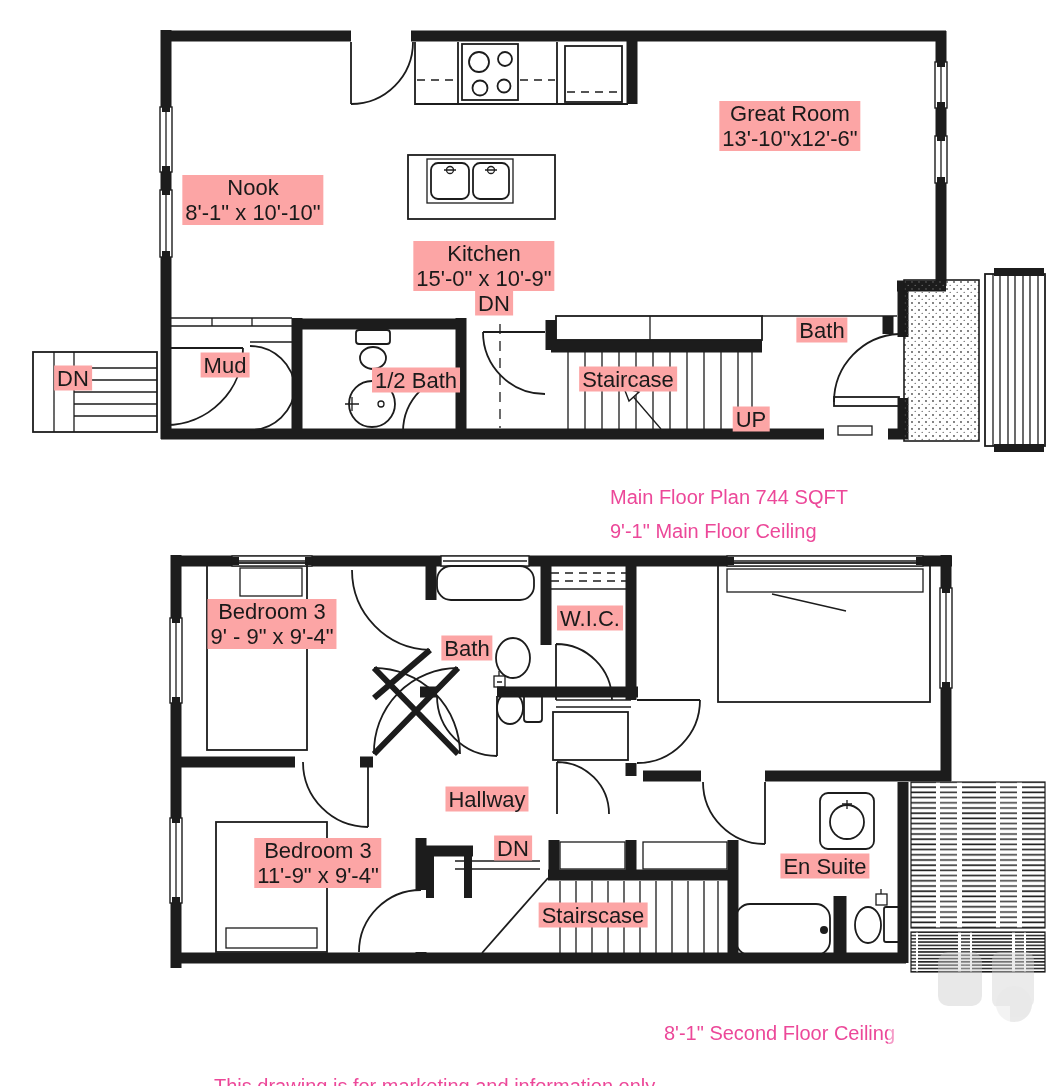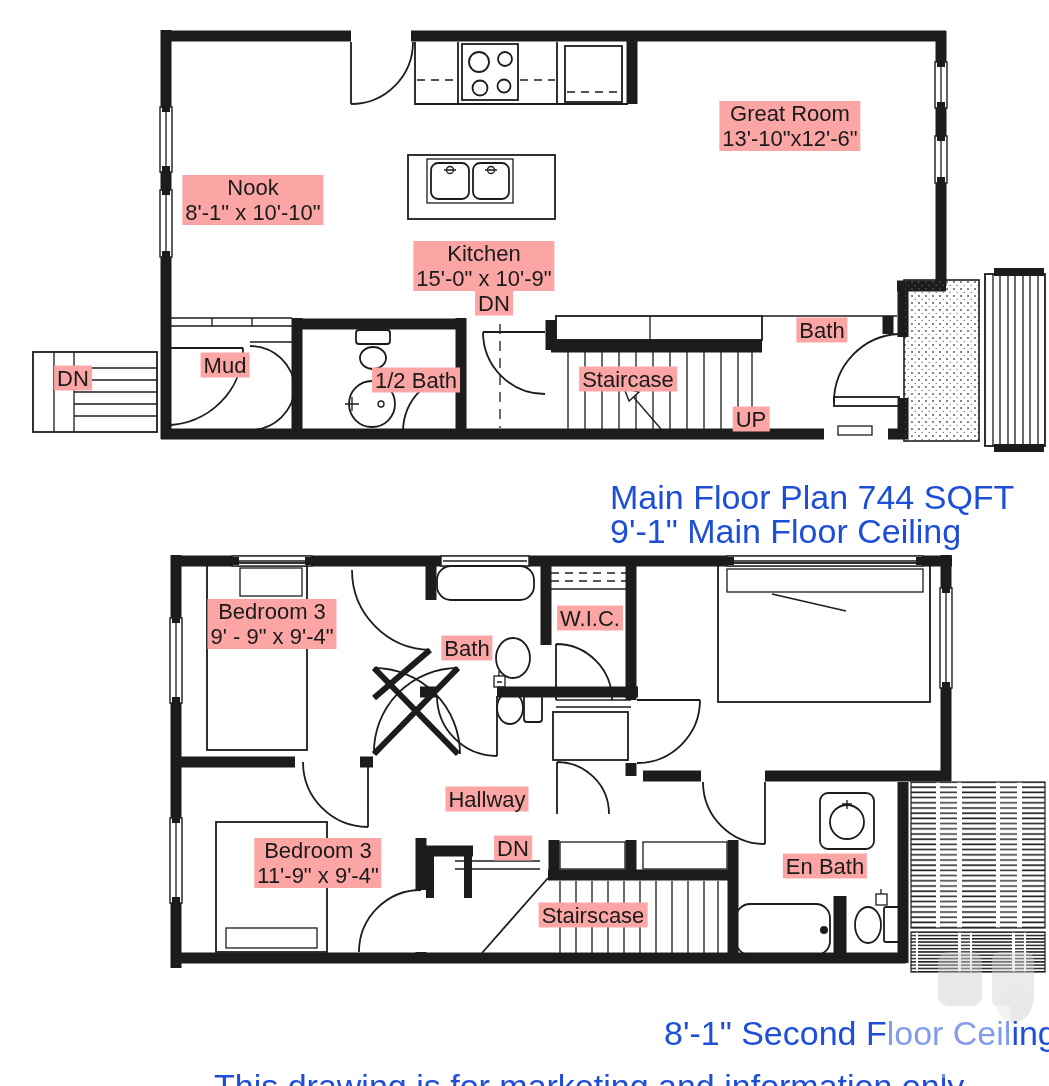--- a/index.html
+++ b/index.html
@@ -12,21 +12,21 @@
   .w6{stroke:#1c1c1c;stroke-width:6;fill:none}
   .t{stroke:#1c1c1c;stroke-width:1.8;fill:none}
   .t2{stroke:#1c1c1c;stroke-width:1.3;fill:none}
   .dash{stroke-dasharray:10 7}
   .dash2{stroke-dasharray:8 6}
   .winbox{fill:#ffffff;stroke:#1c1c1c;stroke-width:1.4}
   .cap{fill:#1c1c1c;stroke:none}
   .lbl{position:absolute;transform:translate(-50%,-50%);text-align:center;color:#1a1a1a;
        font-size:22px;line-height:25px;white-space:nowrap;z-index:5}
   .lbl span{display:block;background:#fca5a5;padding:0 3px}
-  .caption{position:absolute;color:#1d4ed8;font-size:34px;line-height:34px;white-space:nowrap;z-index:5}
+  .caption{position:absolute;color:#ec4899;font-size:20px;line-height:34px;white-space:nowrap;z-index:5}
   .fade{position:absolute;z-index:6}
 </style>
 </head>
 <body>
 
 <div id="canvas">
 
 <svg width="1049" height="1086" viewBox="0 0 1049 1086">
   <defs>
     <pattern id="dots" width="7" height="7" patternUnits="userSpaceOnUse">
@@ -341,21 +341,21 @@
   <span>Bedroom 3</span>
   <span>11'-9" x 9'-4"</span>
 </div>
 <div class="lbl" style="left:513px;top:848px">
   <span>DN</span>
 </div>
 <div class="lbl" style="left:593px;top:915px">
   <span>Stairscase</span>
 </div>
 <div class="lbl" style="left:825px;top:866px">
-  <span>En Bath</span>
+  <span>En Suite</span>
 </div>
 
 <div class="caption" style="left:664px;top:1016px">
   <div>8'-1" Second Floor Ceiling</div>
 </div>
 
 <div class="fade" style="left:888px;top:1006px;width:122px;height:42px;background:rgba(255,255,255,0.45)"></div>
 <div class="fade" style="left:900px;top:1048px;width:92px;height:30px;background:rgba(255,255,255,0.35)"></div>
 
 <div class="caption" style="left:214px;top:1069px">

